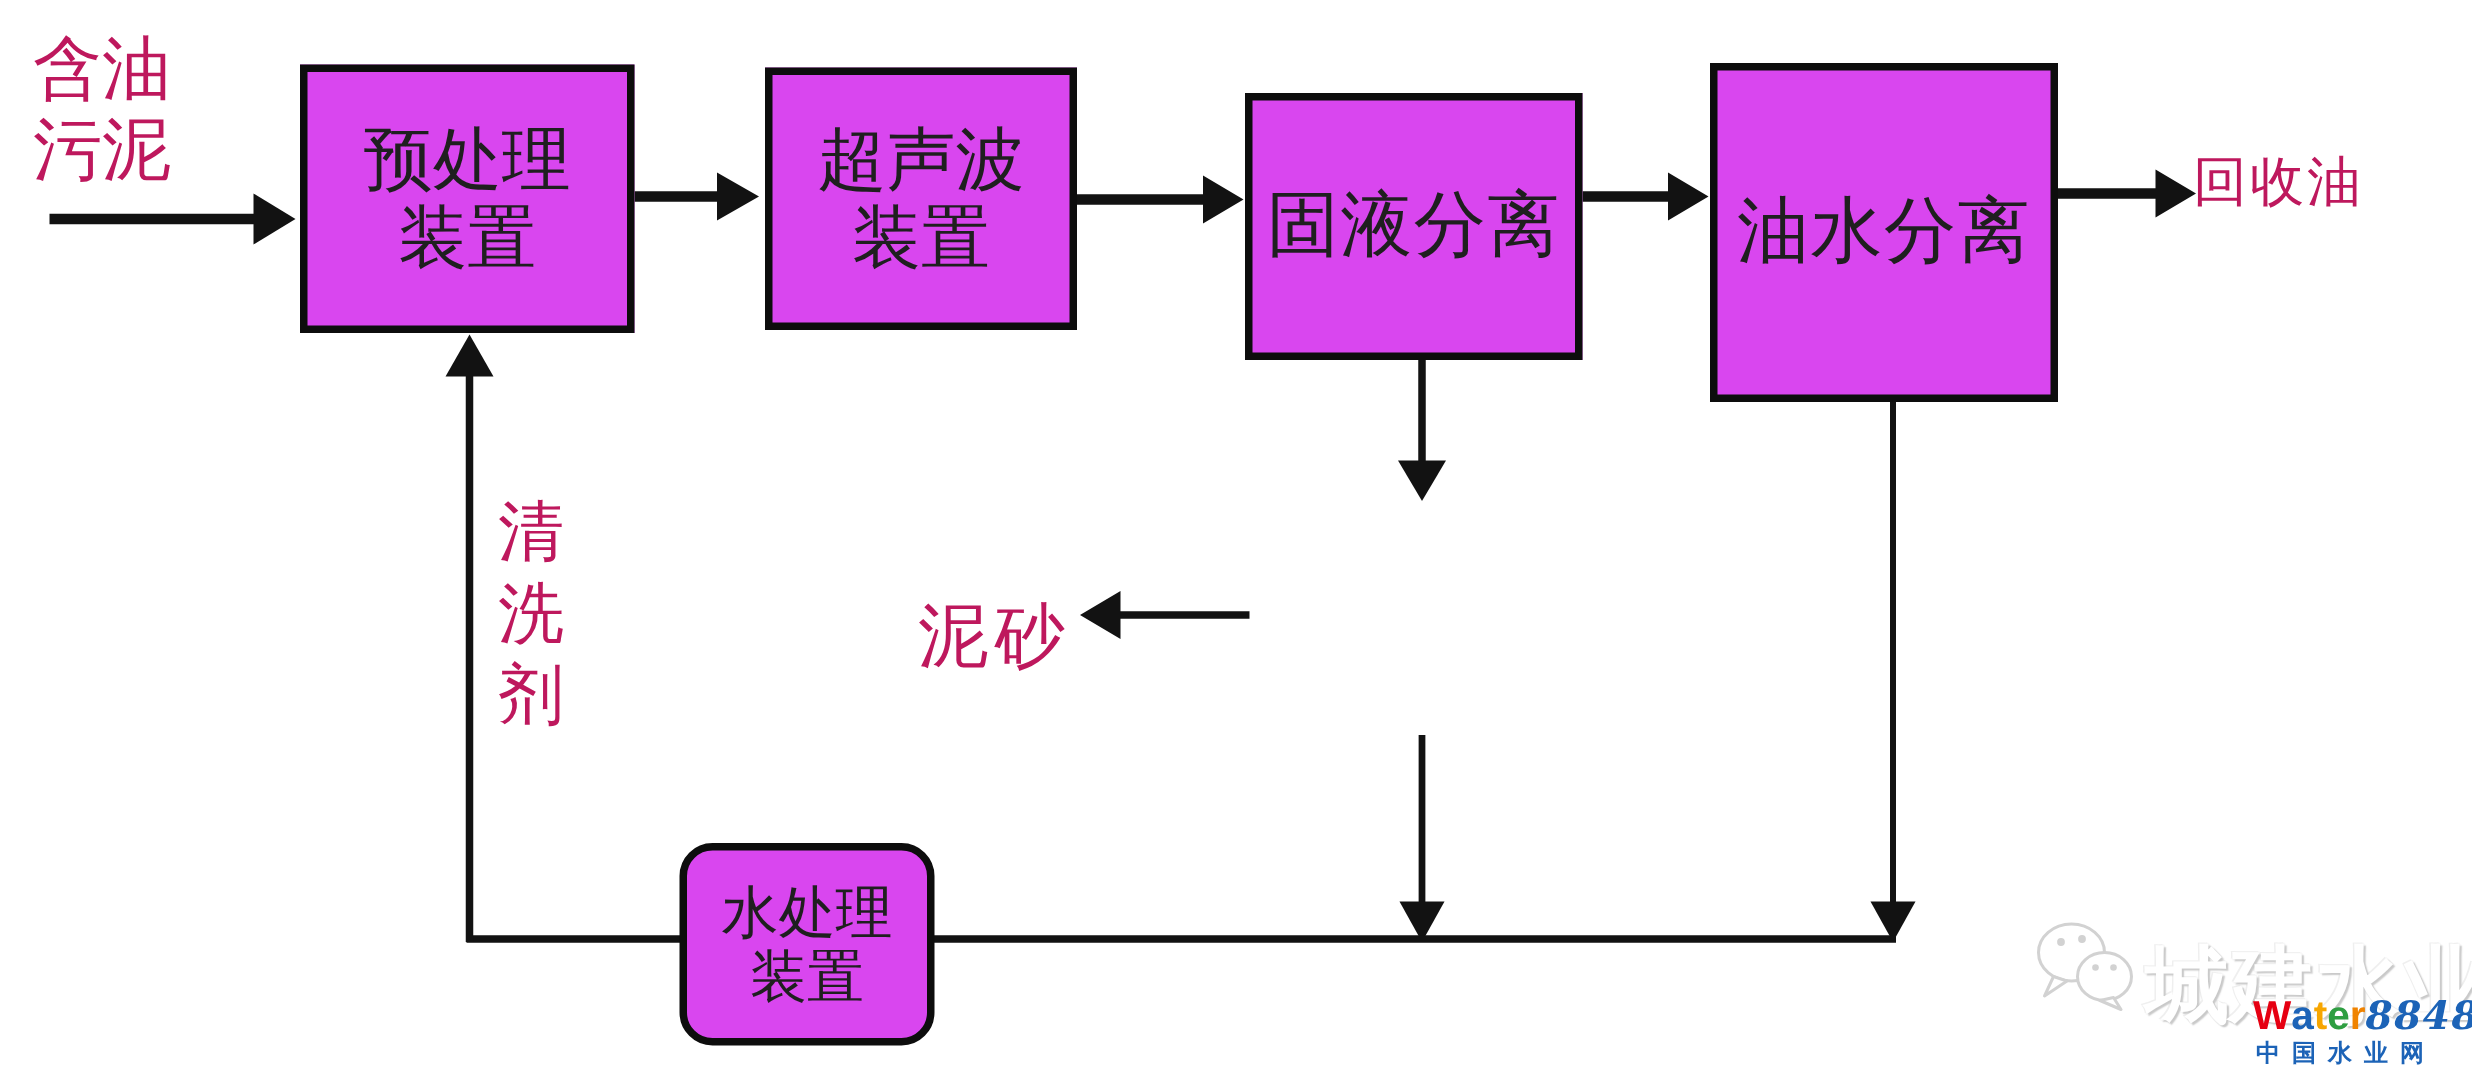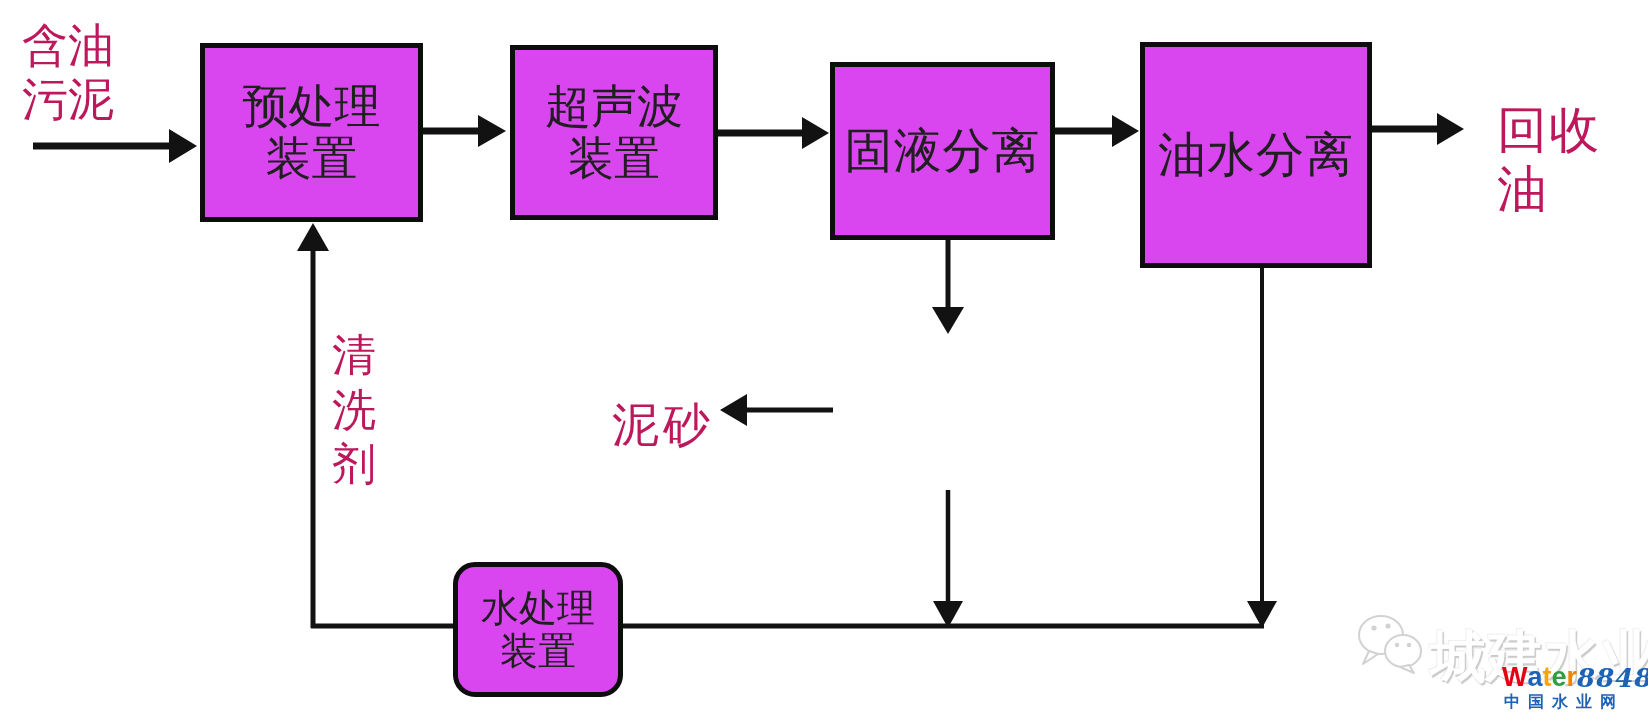--- a/index.html
+++ b/index.html
@@ -16,21 +16,21 @@
   #node-pretreatment{left:200px;top:43px;width:223px;height:179px;font-size:46px;}
   #node-ultrasonic{left:510px;top:45px;width:208px;height:175px;font-size:46px;}
   #node-solid-liquid{left:830px;top:62px;width:225px;height:178px;font-size:48px;letter-spacing:1px;}
   #node-oil-water{left:1140px;top:42px;width:232px;height:226px;font-size:48px;letter-spacing:1px;}
   #node-sludge-separation{left:833px;top:335px;width:224px;height:155px;font-size:48px;letter-spacing:1px;}
   #node-water-treatment{left:453px;top:562px;width:170px;height:135px;font-size:38px;border-radius:22px;}
   .free-label{
     position:absolute;color:#be185d;z-index:2;white-space:pre-line;text-align:left;line-height:1.18;
   }
   #label-input{left:22px;top:18px;width:136px;font-size:46px;}
-  #label-recovered-oil{left:1462px;top:101px;font-size:50px;letter-spacing:2px;margin-left:35px;}
+  #label-recovered-oil{left:1462px;top:101px;font-size:36px;letter-spacing:2px;}
   #label-sediment{left:612px;top:397px;font-size:47px;letter-spacing:4px;}
   #label-cleaning-agent{left:332px;top:328px;font-size:44px;line-height:1.24;}
   
   .watermark{position:absolute;z-index:3;font-family:"Liberation Sans","DejaVu Sans",sans-serif;}
   #wm-icon{left:1356px;top:612px;width:70px;height:62px;}
   #wm-name{
     left:1430px;top:620px;font-size:56px;letter-spacing:1px;color:#ffffff;font-weight:bold;
     text-shadow:1.5px 1.5px 1px #c9c9c9,-1px -1px 0 #efefef,0 0 1px #d7d7d7;
     white-space:nowrap;
   }

